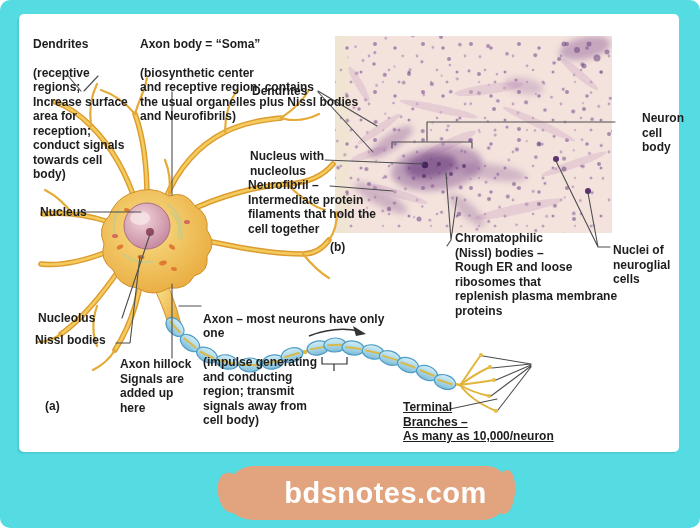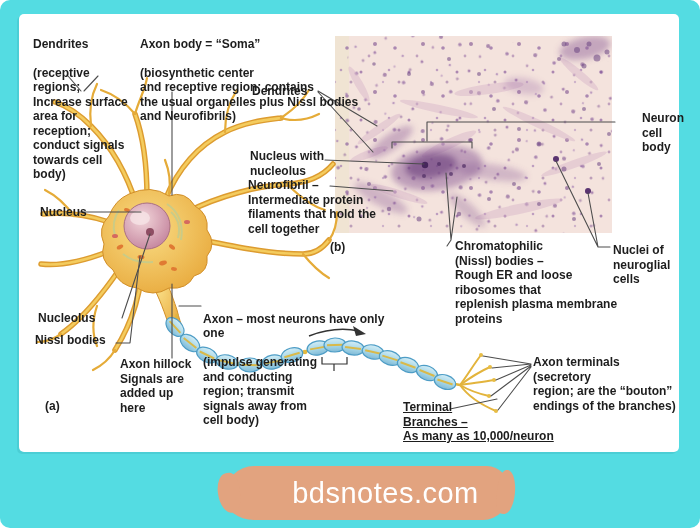--- a/index.html
+++ b/index.html
@@ -13,21 +13,21 @@
   .lbl .reg{font-weight:700;}
   .watermark{position:absolute;left:225px;top:466px;width:285px;height:54px;
              background:var(--watermark_bg,#e2a37f);
              border-radius:30px 24px 28px 30px / 30px 26px 30px 24px;
              display:flex;align-items:center;justify-content:center;}
   .watermark::before{content:"";position:absolute;left:-7px;top:7px;width:22px;height:40px;
              background:var(--watermark_bg,#e2a37f);border-radius:50% 40% 45% 55%;transform:rotate(-8deg);}
   .watermark::after{content:"";position:absolute;right:-5px;top:4px;width:18px;height:44px;
              background:var(--watermark_bg,#e2a37f);border-radius:45% 55% 50% 40%;transform:rotate(6deg);}
   .watermark span{position:relative;color:var(--watermark_text,#ffffff);
-             font-weight:400;font-size:29px;letter-spacing:.5px;margin-left:36px;}
+             font-weight:700;font-size:29px;letter-spacing:.5px;margin-left:36px;}
 </style>
 </head>
 <body>
 
 <div class="stage">
   <div class="panel">
 
     <svg class="art" width="660" height="438" viewBox="0 0 660 438">
       <defs>
         <radialGradient id="gSoma" cx="42%" cy="38%" r="70%">
@@ -389,37 +389,33 @@
 Intermediate protein
 filaments that hold the
 cell together</div>
 
     <div class="lbl" style="left:311px;top:226px;">(b)</div>
 
     <div class="lbl" style="left:623px;top:97px;">Neuron
 cell
 body</div>
 
-    <div class="lbl" style="left:436px;top:225px;width:200px;">Chromatophilic
+    <div class="lbl" style="left:436px;top:217px;width:200px;">Chromatophilic
 (Nissl) bodies –
 Rough ER and loose
 ribosomes that
 replenish plasma membrane
 proteins</div>
 
     <div class="lbl reg" style="left:594px;top:229px;">Nuclei of
 neuroglial
 cells</div>
 
     <div class="lbl" style="left:384px;top:386px;width:180px;text-decoration:underline;">Terminal
 Branches –
 As many as 10,000/neuron</div>
 
-    <div class="lbl" style="left:514px;top:341px;width:150px;">Axon terminals
-(secretory
-region; are the “bouton”
-endings of the branches)</div>
   </div>
 
   <div class="watermark">
     <span>bdsnotes.com</span>
   </div>
 </div>
 
 </body></html>

